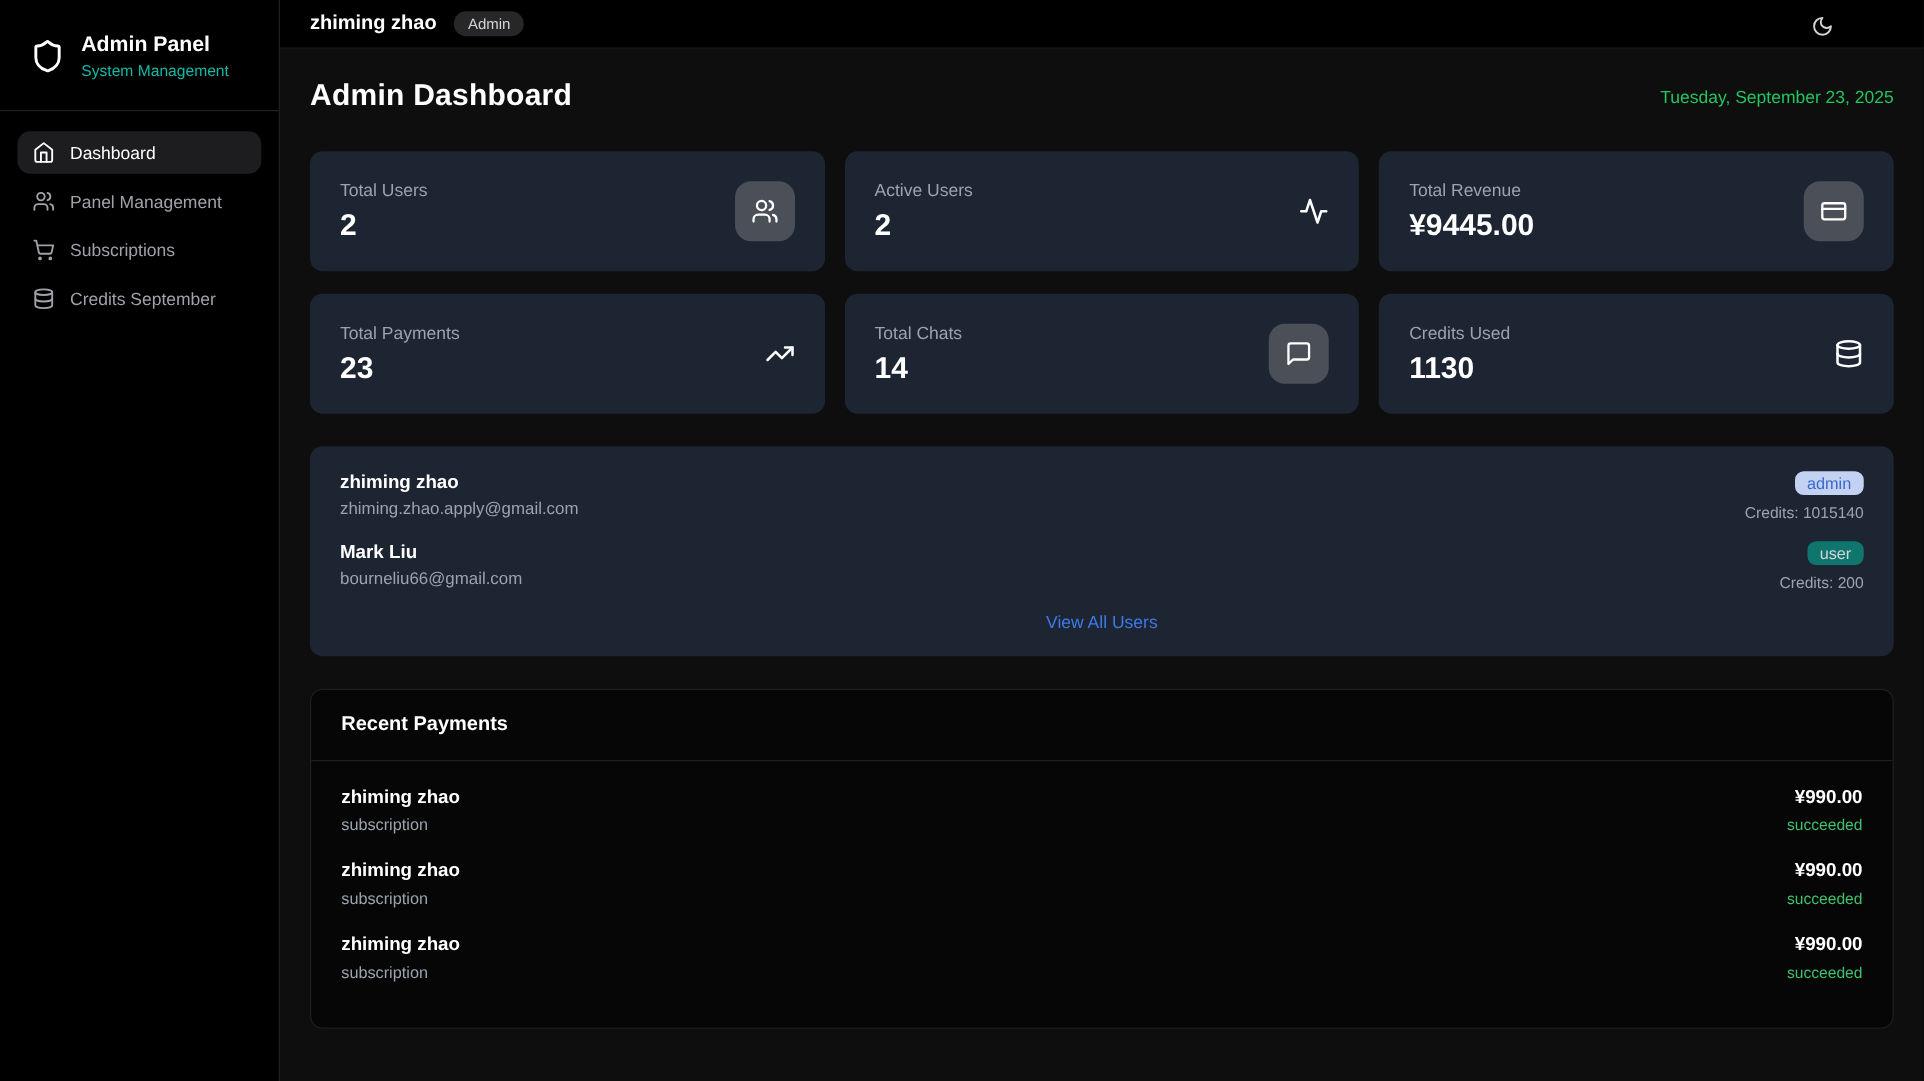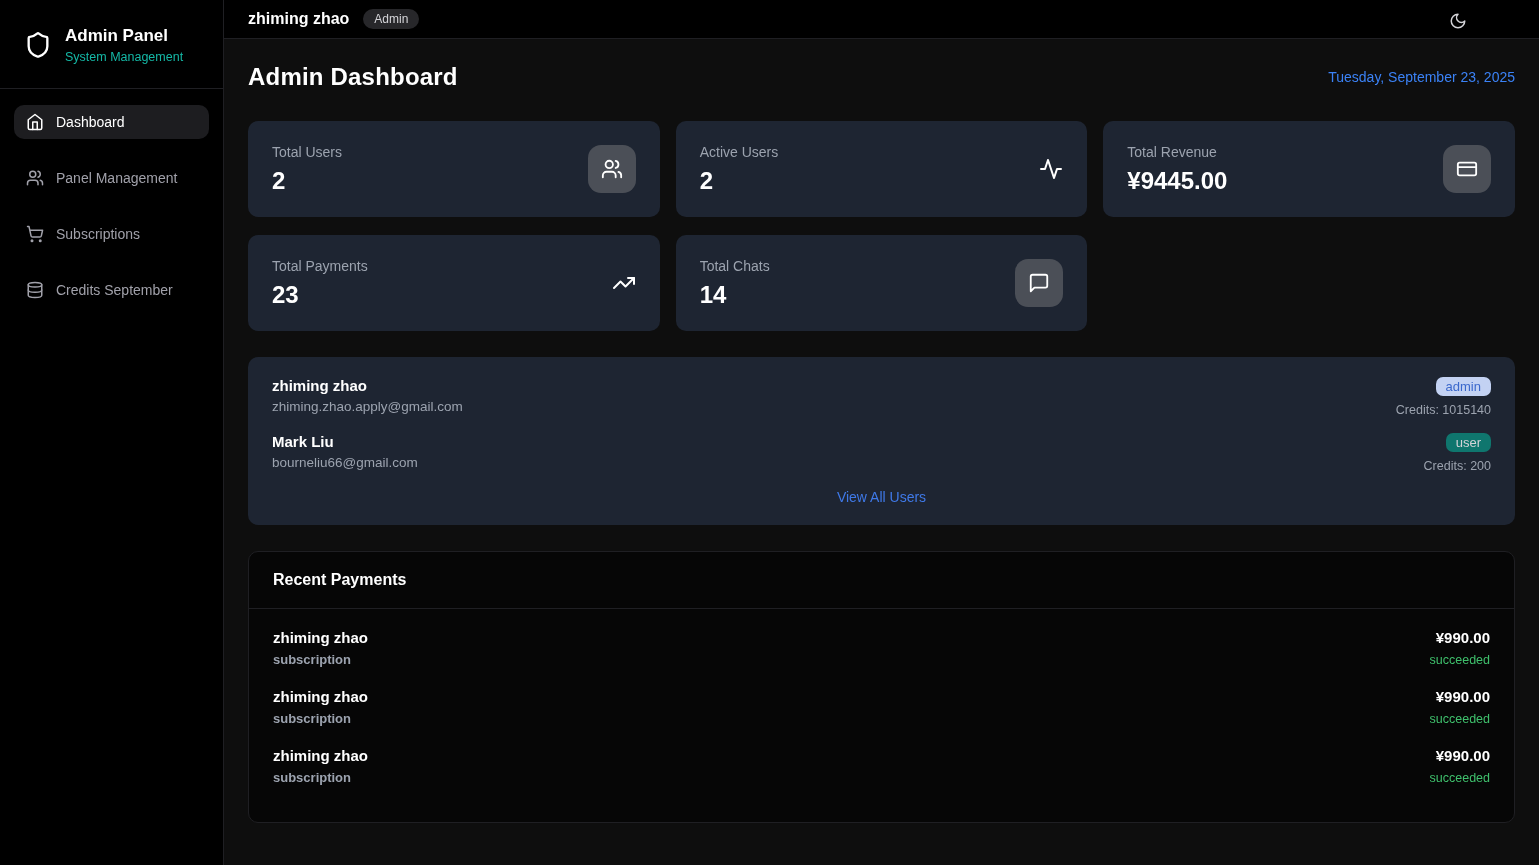--- a/index.html
+++ b/index.html
@@ -14,21 +14,21 @@
   .sidebar {
     width:224px; min-width:224px; background:#000;
     border-right:1px solid #1f1f23; display:flex; flex-direction:column;
   }
   .sidebar-header {
     display:flex; align-items:center; gap:13px;
     padding:26px 22px 24px 24px; border-bottom:1px solid #1f1f23;
   }
   .brand-title { font-size:17px; font-weight:bold; color:#fff; }
   .brand-subtitle { font-size:12.5px; color:#14b8a6; margin-top:4px; }
-  .nav { padding:16px 14px; display:flex; flex-direction:column; gap:22px; }
+  .nav { padding:16px 14px; display:flex; flex-direction:column; gap:5px; }
   .nav-item {
     display:flex; align-items:center; gap:12px; padding:8px 12px;
     border-radius:10px; color:#a1a1aa; font-size:14px; cursor:pointer;
   }
   .nav-item.active { background:#1d1d20; color:#fff; font-weight:500; }
   .nav-item .nav-ico { color:inherit; }
 
   
   .main { flex:1; display:flex; flex-direction:column; min-width:0; }
 
@@ -54,21 +54,21 @@
   .avatar {
     width:26px; height:26px; border-radius:50%; background:#2f6bd8;
     display:flex; align-items:center; justify-content:center; cursor:pointer;
     overflow:hidden;
   }
 
   
   .content { flex:1; padding:24px; overflow:hidden; background:#0e0e0e; }
   .page-header { display:flex; align-items:center; justify-content:space-between; margin-bottom:30px; }
   .page-title { font-size:24px; font-weight:bold; letter-spacing:.2px; }
-  .page-date { font-size:14px; color:#3b82f6; }
+  .page-date { font-size:14px; color:#22c55e; }
 
   .stats-grid {
     display:grid; grid-template-columns:repeat(3,1fr);
     gap:18px 16px; margin-bottom:26px;
   }
   .stat-card {
     background:#1e2532; border-radius:10px; height:96px;
     padding:0 24px; display:flex; align-items:center; justify-content:space-between;
   }
   .stat-label { font-size:14px; color:#9ca3af; }
@@ -92,21 +92,21 @@
   .user-email { font-size:13.5px; color:#9ca3af; margin-top:5px; }
   .user-meta { text-align:right; }
   .badge { display:inline-block; font-size:13px; padding:2px 10px; border-radius:7px; }
   .badge.admin { background:#c3d2f3; color:#3b68cc; }
   .badge.user  { background:#0f766e; color:#d4d4d8; }
   .user-credits { font-size:12.5px; color:#9ca3af; margin-top:7px; }
   .view-all { display:block; text-align:center; color:#3f79e8; font-size:14px; text-decoration:none; margin:6px 0 4px; }
 
   .payment-row { display:flex; justify-content:space-between; align-items:flex-start; margin-bottom:21px; }
   .payment-name { font-size:15px; font-weight:600; }
-  .payment-type { font-size:13px; color:#9ca3af; margin-top:6px;font-weight:bold; }
+  .payment-type { font-size:13px; color:#9ca3af; margin-top:6px; }
   .payment-meta { text-align:right; }
   .payment-amount { font-size:15px; font-weight:600; color:#fff; }
   .payment-status { font-size:12.5px; color:#3fc06c; margin-top:7px; }
 </style>
 </head>
 <body>
 
 <aside class="sidebar">
   <div class="sidebar-header">
     <span>
@@ -271,20 +271,33 @@
           <div class="stat-label">Total Chats</div>
           <div class="stat-value">14</div>
         </div>
         <div class="icon-chip">
           <svg width="22" height="22" viewBox="0 0 24 24" fill="none" stroke="currentColor" stroke-width="2" stroke-linecap="round" stroke-linejoin="round">
             <path d="M21 15a2 2 0 0 1-2 2H7l-4 4V5a2 2 0 0 1 2-2h14a2 2 0 0 1 2 2z"></path>
           </svg>
         </div>
       </div>
 
+      <div class="stat-card">
+        <div>
+          <div class="stat-label">Credits Used</div>
+          <div class="stat-value">1130</div>
+        </div>
+        <div class="plain-ico">
+          <svg width="24" height="24" viewBox="0 0 24 24" fill="none" stroke="currentColor" stroke-width="2" stroke-linecap="round" stroke-linejoin="round">
+            <ellipse cx="12" cy="5" rx="9" ry="3"></ellipse>
+              <path d="M3 5v14a9 3 0 0 0 18 0V5"></path>
+              <path d="M3 12a9 3 0 0 0 18 0"></path>
+          </svg>
+        </div>
+      </div>
     </div>
 
     <section class="panel users-panel">
       <div class="panel-body">
         <div class="user-row">
           <div>
             <div class="user-name">zhiming zhao</div>
             <div class="user-email">zhiming.zhao.apply@gmail.com</div>
           </div>
           <div class="user-meta">

